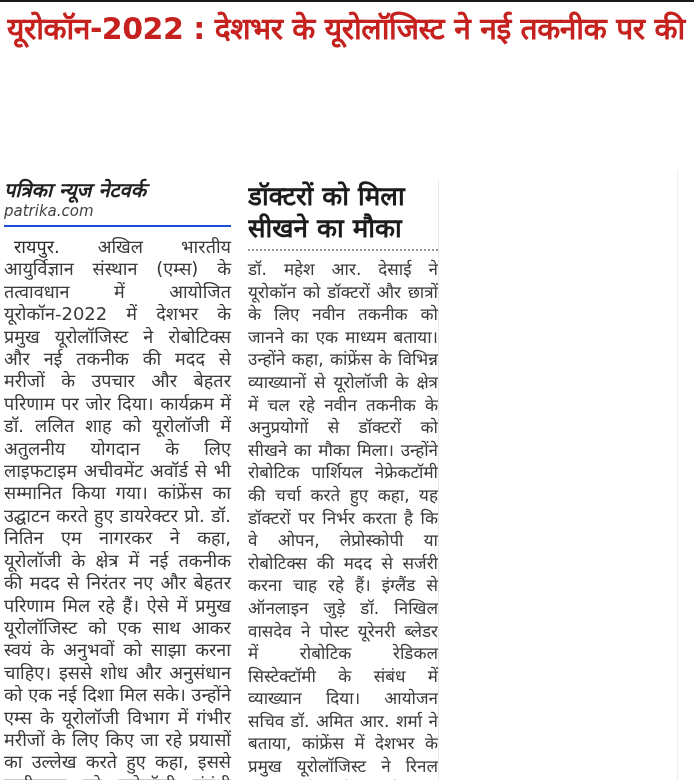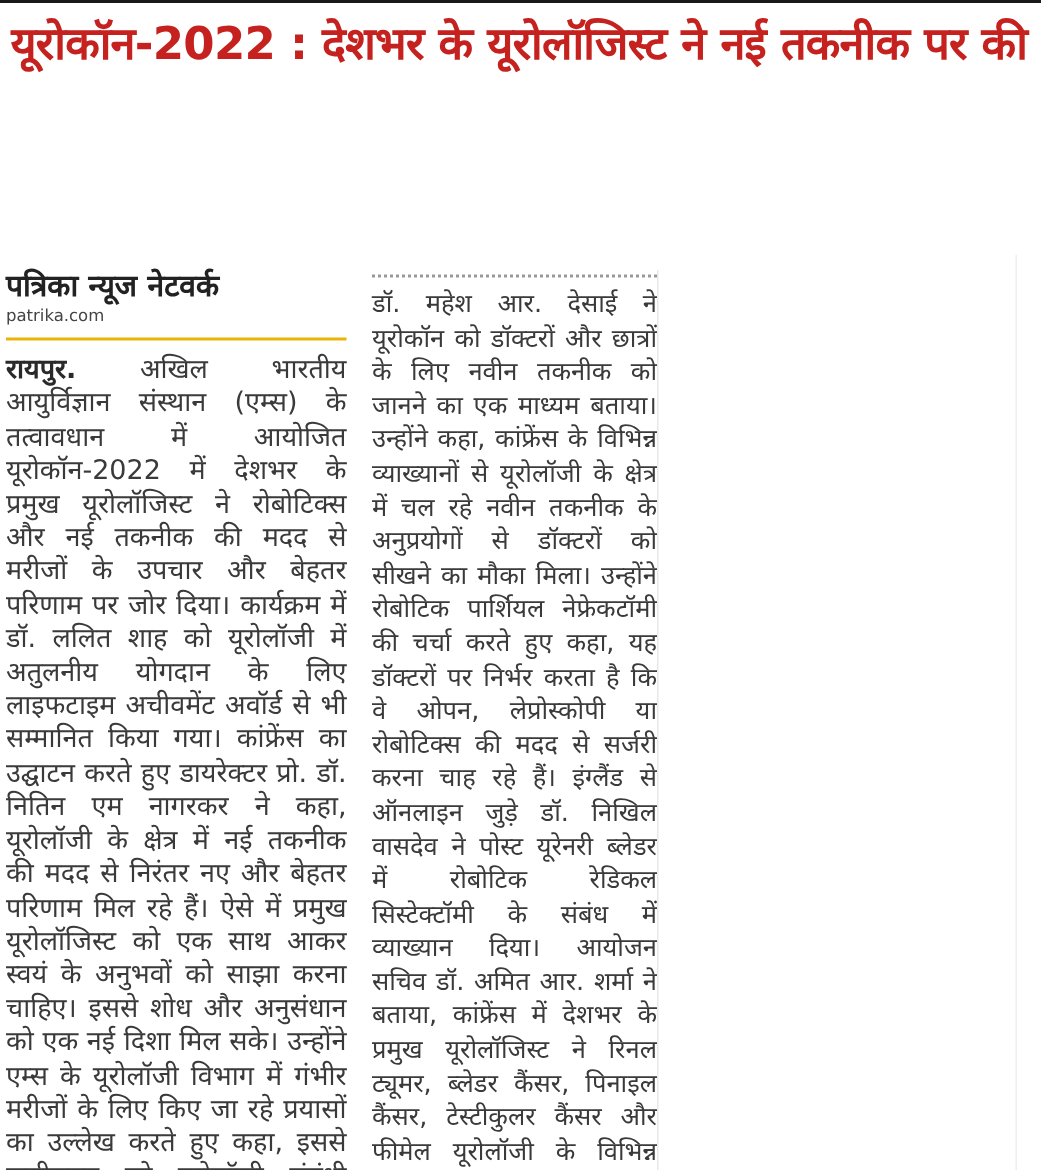--- a/index.html
+++ b/index.html
@@ -40,50 +40,51 @@
   .columns {
     position: absolute;
     top: 178px; left: 4px;
     width: 434px;
     display: flex;
     gap: 17px;
   }
   .col-left  { width: 227px; }
   .col-right { width: 190px; }
   .byline-block {
-    border-bottom: 2px solid #eab308;
+    border-bottom: 2px solid #1d4ed8;
     padding-bottom: 5px;
     margin-bottom: 9px;
+    font-style: italic;
   }
   .byline-name {
     font-size: 20px;
     font-weight: 700;
     color: #222222;
     line-height: 24px;
     white-space: nowrap;
   }
   .byline-site {
-    font-size: 11px;
+    font-size: 15px;
     color: #444444;
     line-height: 18px;
   }
   .story {
     text-align: justify;
     color: #3a3a3a;
     margin: 0;
   }
   .col-left .story {
     font-size: 18px;
     line-height: 22.4px;
   }
   .col-right .story {
     font-size: 17px;
     line-height: 22.6px;
   }
-  .dateline { font-weight: 700; color: #2a2a2a; }
+  .dateline { font-weight: 400; color: #2a2a2a; margin-left: 10px; }
   .subhead {
     color: #1c1c1c;
     font-weight: 700;
     font-size: 26px;
     line-height: 32px;
     margin-top: 2px;
   }
   .subhead .sh-line { white-space: nowrap; overflow: hidden; }
   .dotted-rule {
     border-bottom: 2px dotted #999999;
@@ -113,20 +114,24 @@
 
     <div class="col-left">
       <div class="byline-block">
         <div class="byline-name">पत्रिका न्यूज नेटवर्क</div>
         <div class="byline-site">patrika.com</div>
       </div>
       <p class="story"><strong class="dateline">रायपुर.</strong> <span>अखिल भारतीय आयुर्विज्ञान संस्थान (एम्स) के तत्वावधान में आयोजित यूरोकॉन-2022 में देशभर के प्रमुख यूरोलॉजिस्ट ने रोबोटिक्स और नई तकनीक की मदद से मरीजों के उपचार और बेहतर परिणाम पर जोर दिया। कार्यक्रम में डॉ. ललित शाह को यूरोलॉजी में अतुलनीय योगदान के लिए लाइफटाइम अचीवमेंट अवॉर्ड से भी सम्मानित किया गया। कांफ्रेंस का उद्घाटन करते हुए डायरेक्टर प्रो. डॉ. नितिन एम नागरकर ने कहा, यूरोलॉजी के क्षेत्र में नई तकनीक की मदद से निरंतर नए और बेहतर परिणाम मिल रहे हैं। ऐसे में प्रमुख यूरोलॉजिस्ट को एक साथ आकर स्वयं के अनुभवों को साझा करना चाहिए। इससे शोध और अनुसंधान को एक नई दिशा मिल सके। उन्होंने एम्स के यूरोलॉजी विभाग में गंभीर मरीजों के लिए किए जा रहे प्रयासों का उल्लेख करते हुए कहा, इससे छत्तीसगढ़ को यूरोलॉजी संबंधी नवीन चिकित्सा और उपचार उपलब्ध हो सका है।</span></p>
     </div>
 
     <div class="col-right">
+      <div class="subhead">
+        <div class="sh-line">डॉक्टरों को मिला</div>
+        <div class="sh-line">सीखने का मौका</div>
+      </div>
       <div class="dotted-rule"></div>
       <p class="story">डॉ. महेश आर. देसाई ने यूरोकॉन को डॉक्टरों और छात्रों के लिए नवीन तकनीक को जानने का एक माध्यम बताया। उन्होंने कहा, कांफ्रेंस के विभिन्न व्याख्यानों से यूरोलॉजी के क्षेत्र में चल रहे नवीन तकनीक के अनुप्रयोगों से डॉक्टरों को सीखने का मौका मिला। उन्होंने रोबोटिक पार्शियल नेफ्रेकटॉमी की चर्चा करते हुए कहा, यह डॉक्टरों पर निर्भर करता है कि वे ओपन, लेप्रोस्कोपी या रोबोटिक्स की मदद से सर्जरी करना चाह रहे हैं। इंग्लैंड से ऑनलाइन जुड़े डॉ. निखिल वासदेव ने पोस्ट यूरेनरी ब्लेडर में रोबोटिक रेडिकल सिस्टेक्टॉमी के संबंध में व्याख्यान दिया। आयोजन सचिव डॉ. अमित आर. शर्मा ने बताया, कांफ्रेंस में देशभर के प्रमुख यूरोलॉजिस्ट ने रिनल ट्यूमर, ब्लेडर कैंसर, पिनाइल कैंसर, टेस्टीकुलर कैंसर और फीमेल यूरोलॉजी के विभिन्न विषयों पर चर्चा की।</p>
     </div>
 
   </div>
 
   <div class="v-divider inner"></div>
   <div class="v-divider outer"></div>
 
 </div>

